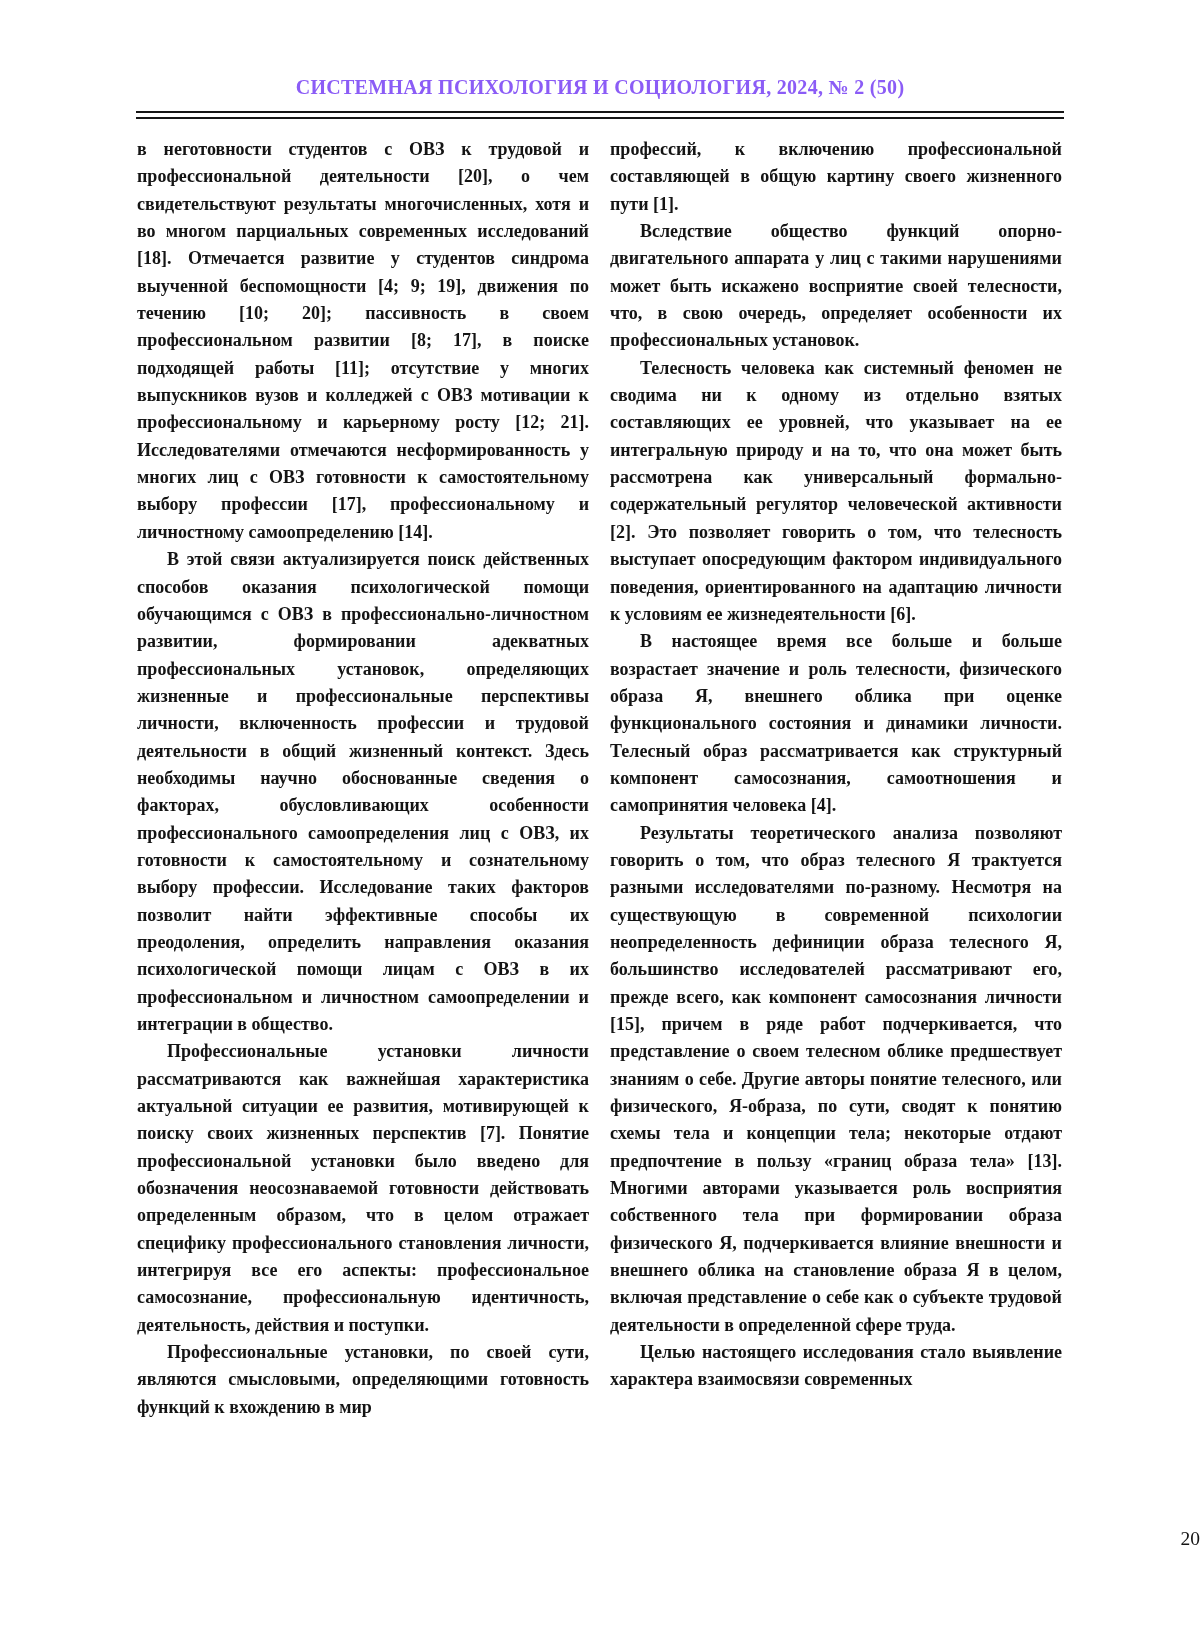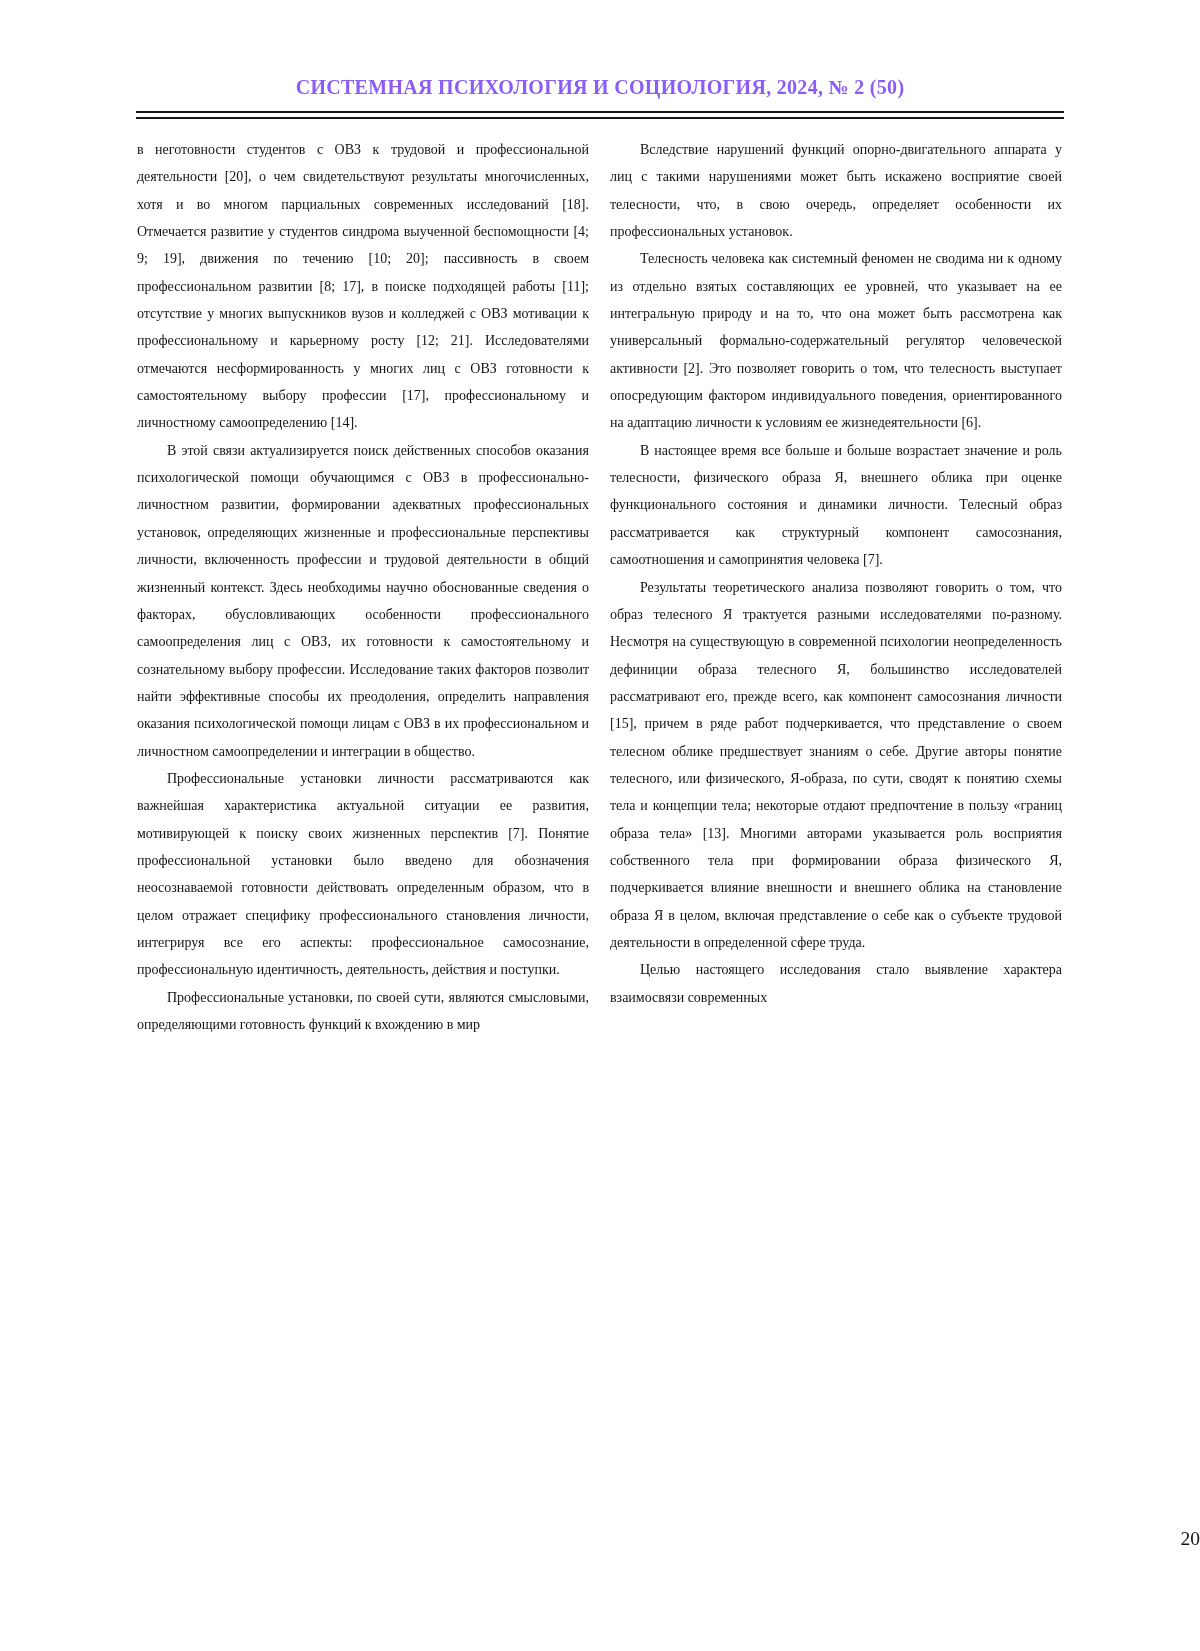--- a/index.html
+++ b/index.html
@@ -40,25 +40,26 @@
   .header-divider .rule-thin {
     margin-top: 3.5px;
     border-top: 2px solid #161616;
   }
   .col {
     position: absolute;
     top: 136px;
     width: 452px;
     height: 1380px;
     overflow: hidden;
-    font-size: 14px;
+    font-size: 18px;
     line-height: 27.35px;
     text-align: justify;
     text-justify: inter-word;
     hyphens: auto;
+    font-weight: bold;
     -webkit-hyphens: auto;
   }
   .col-left  { left: 137px; }
   .col-right { left: 610px; }
   .col p {
     margin: 0;
     padding: 0;
   }
   .col p.indent {
     text-indent: 30px;
@@ -86,22 +87,23 @@
   </div>
 
   <div class="col col-left">
     <p class="para">в неготовности студентов с ОВЗ к трудовой и профессиональной деятельности [20], о чем свидетельствуют результаты многочисленных, хотя и во многом парциальных современных исследований [18]. Отмечается развитие у студентов синдрома выученной беспомощности [4; 9; 19], движения по течению [10; 20]; пассивность в своем профессиональном развитии [8; 17], в поиске подходящей работы [11]; отсутствие у многих выпускников вузов и колледжей с ОВЗ мотивации к профессиональному и карьерному росту [12; 21]. Исследователями отмечаются несформированность у многих лиц с ОВЗ готовности к самостоятельному выбору профессии [17], профессиональному и личностному самоопределению [14].</p>
     <p class="para indent">В этой связи актуализируется поиск действенных способов оказания психологической помощи обучающимся с ОВЗ в профессионально-личностном развитии, формировании адекватных профессиональных установок, определяющих жизненные и профессиональные перспективы личности, включенность профессии и трудовой деятельности в общий жизненный контекст. Здесь необходимы научно обоснованные сведения о факторах, обусловливающих особенности профессионального самоопределения лиц с ОВЗ, их готовности к самостоятельному и сознательному выбору профессии. Исследование таких факторов позволит найти эффективные способы их преодоления, определить направления оказания психологической помощи лицам с ОВЗ в их профессиональном и личностном самоопределении и интеграции в общество.</p>
     <p class="para indent">Профессиональные установки личности рассматриваются как важнейшая характеристика актуальной ситуации ее развития, мотивирующей к поиску своих жизненных перспектив [7]. Понятие профессиональной установки было введено для обозначения неосознаваемой готовности действовать определенным образом, что в целом отражает специфику профессионального становления личности, интегрируя все его аспекты: профессиональное самосознание, профессиональную идентичность, деятельность, действия и поступки.</p>
     <p class="para indent">Профессиональные установки, по своей сути, являются смысловыми, определяющими готовность функций к вхождению в мир</p>
   </div>
 
   <div class="col col-right">
-    <p class="para indent">Вследствие нарушений функций опорно-двигательного аппарата у лиц с такими нарушениями может быть искажено восприятие своей телесности, что, в свою очередь, определяет особенности их профессиональных установок.</p>
+    <p class="para">профессий, к включению профессиональной составляющей в общую картину своего жизненного пути [1].</p>
+    <p class="para indent">Вследствие общество функций опорно-двигательного аппарата у лиц с такими нарушениями может быть искажено восприятие своей телесности, что, в свою очередь, определяет особенности их профессиональных установок.</p>
     <p class="para indent">Телесность человека как системный феномен не сводима ни к одному из отдельно взятых составляющих ее уровней, что указывает на ее интегральную природу и на то, что она может быть рассмотрена как универсальный формально-содержательный регулятор человеческой активности [2]. Это позволяет говорить о том, что телесность выступает опосредующим фактором индивидуального поведения, ориентированного на адаптацию личности к условиям ее жизнедеятельности [6].</p>
-    <p class="para indent">В настоящее время все больше и больше возрастает значение и роль телесности, физического образа Я, внешнего облика при оценке функционального состояния и динамики личности. Телесный образ рассматривается как структурный компонент самосознания, самоотношения и самопринятия человека [7].</p>
+    <p class="para indent">В настоящее время все больше и больше возрастает значение и роль телесности, физического образа Я, внешнего облика при оценке функционального состояния и динамики личности. Телесный образ рассматривается как структурный компонент самосознания, самоотношения и самопринятия человека [4].</p>
     <p class="para indent">Результаты теоретического анализа позволяют говорить о том, что образ телесного Я трактуется разными исследователями по-разному. Несмотря на существующую в современной психологии неопределенность дефиниции образа телесного Я, большинство исследователей рассматривают его, прежде всего, как компонент самосознания личности [15], причем в ряде работ подчеркивается, что представление о своем телесном облике предшествует знаниям о себе. Другие авторы понятие телесного, или физического, Я-образа, по сути, сводят к понятию схемы тела и концепции тела; некоторые отдают предпочтение в пользу «границ образа тела» [13]. Многими авторами указывается роль восприятия собственного тела при формировании образа физического Я, подчеркивается влияние внешности и внешнего облика на становление образа Я в целом, включая представление о себе как о субъекте трудовой деятельности в определенной сфере труда.</p>
     <p class="para indent">Целью настоящего исследования стало выявление характера взаимосвязи современных</p>
   </div>
 
   <div class="page-number">20</div>
 
 </div>
 
 </body></html>

